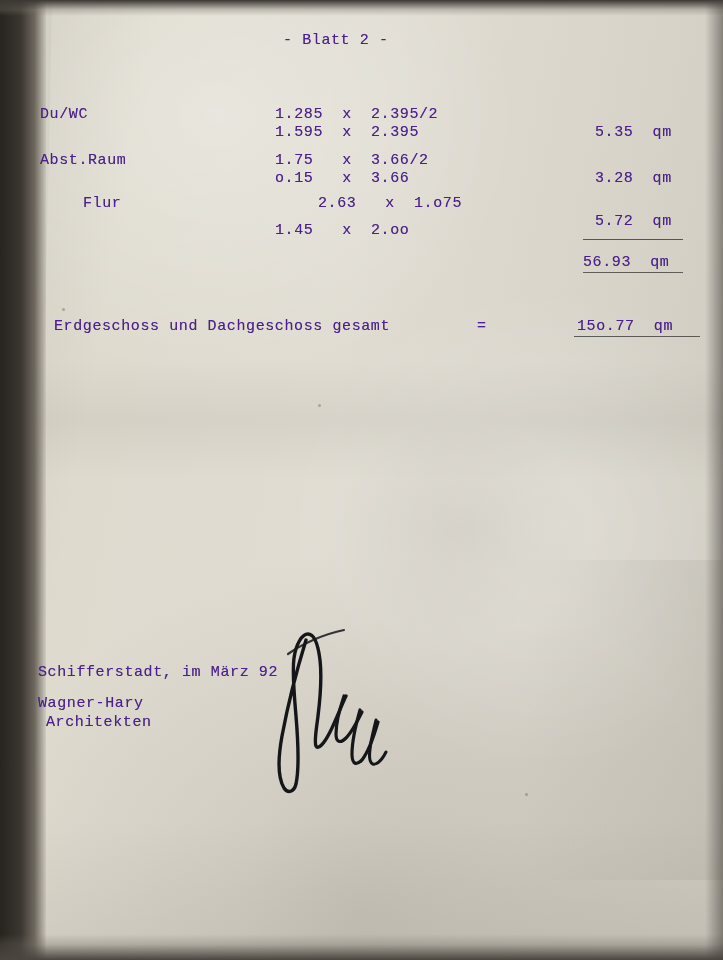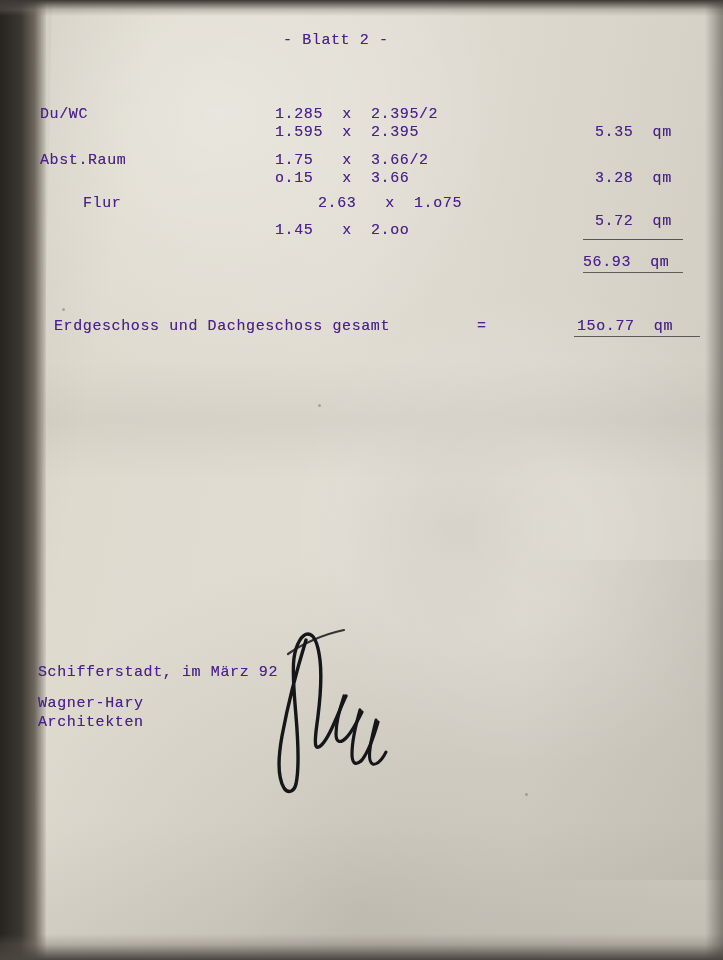--- a/index.html
+++ b/index.html
@@ -130,21 +130,21 @@
   #summary-underline {
     position: absolute;
     left: 574px; top: 336px;
     width: 126px; height: 0;
     border-top: 1px solid #3e3c38;
     opacity: 0.8;
   }
 
   #place-line { left: 38px; top: 664px; }
   #firm-line  { left: 38px; top: 695px; }
-  #role-line  { left: 38px; top: 714px; }
+  #role-line  { left: 38px; top: 714px; padding-left: 8px; }
 
   
   #signature {
     position: absolute;
     left: 252px; top: 600px;
     width: 180px; height: 200px;
     pointer-events: none;
   }
 
   

